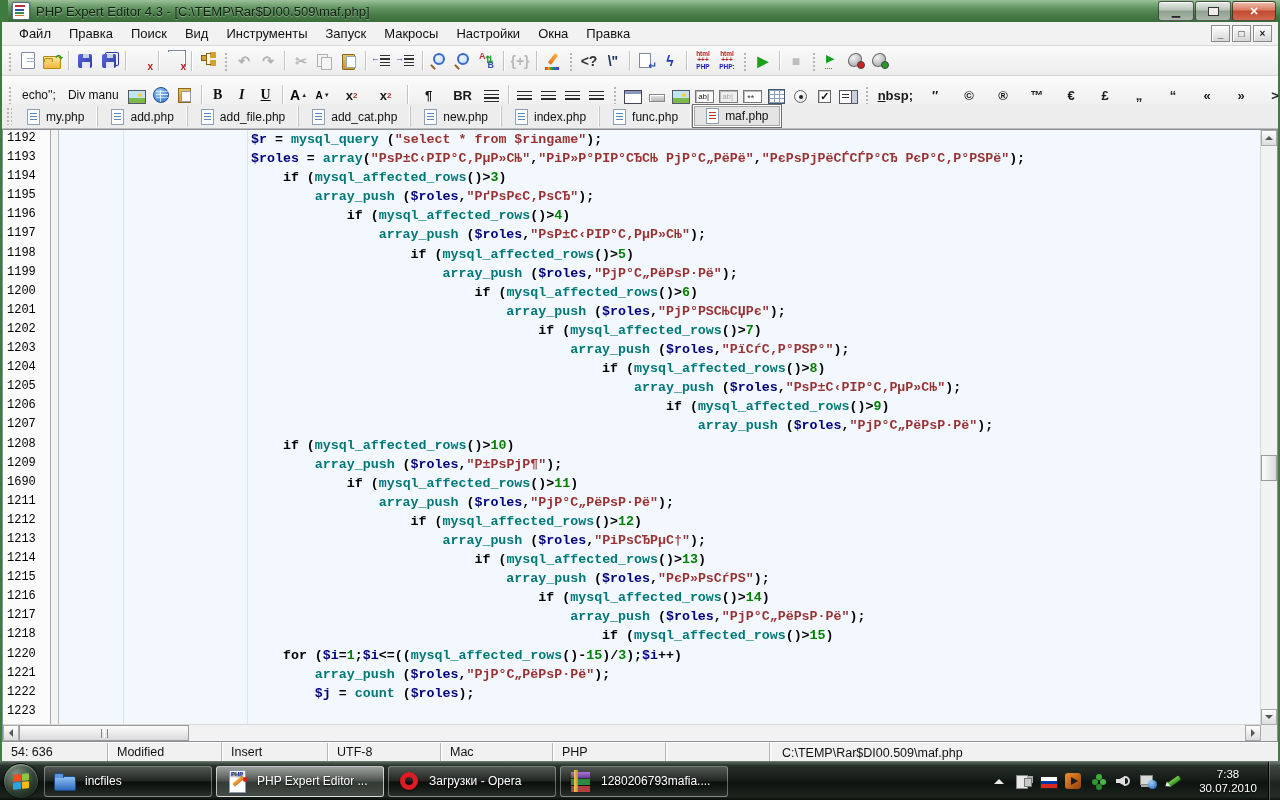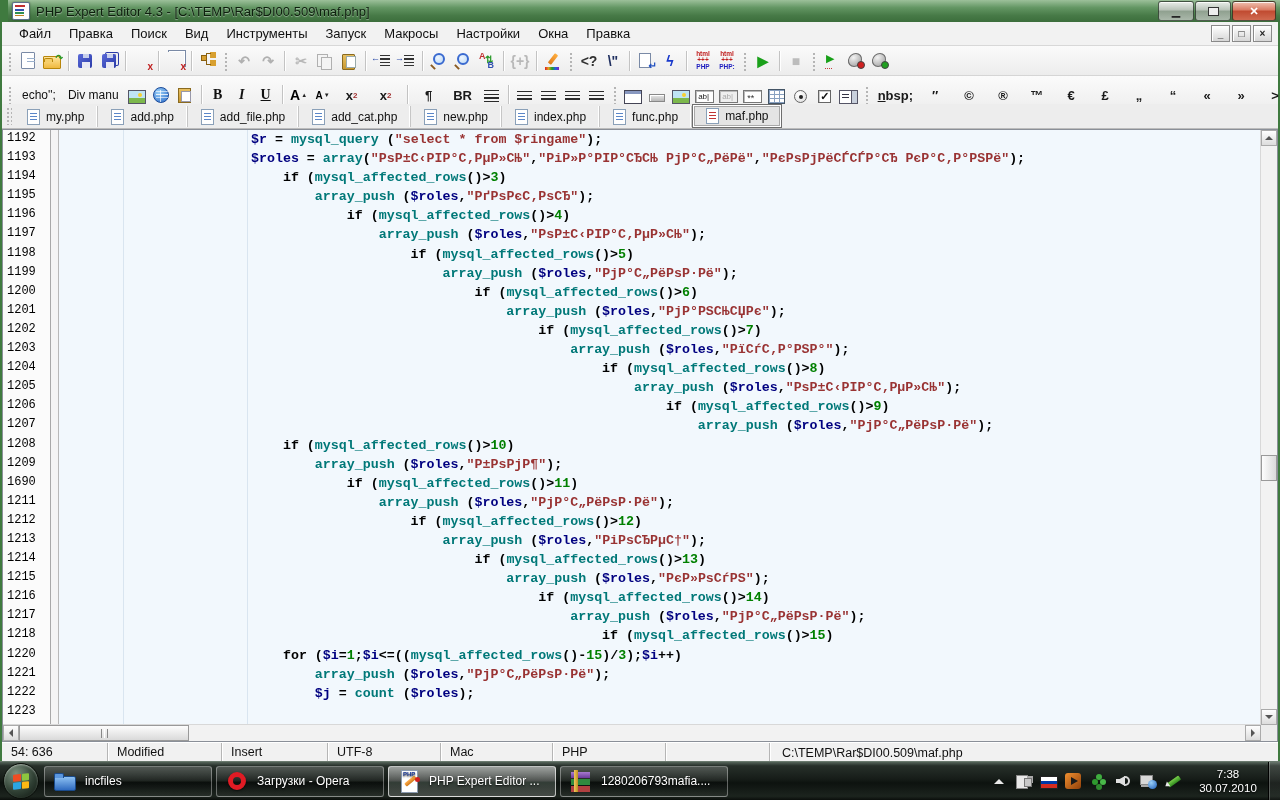--- a/index.html
+++ b/index.html
@@ -617,30 +617,30 @@
           <i class="f2"></i>
           <i class="f3"></i>
           <i class="f4"></i>
         </span>
     </span>
     <span id="taskbuttons" style="display:flex;">
         <span class="tkb">
           <span class="appicon ai-folder"></span>
           <span>incfiles</span>
         </span>
-        <span class="tkb">
-          <span class="appicon ai-opera"></span>
-          <span>Загрузки - Opera</span>
-        </span>
         <span class="tkb active">
           <span class="appicon ai-phpedit">
             <span class="pen"></span>
             <span class="dot"></span>
           </span>
           <span>PHP Expert Editor ...</span>
+        </span>
+        <span class="tkb">
+          <span class="appicon ai-opera"></span>
+          <span>Загрузки - Opera</span>
         </span>
         <span class="tkb">
           <span class="appicon ai-winrar"></span>
           <span>1280206793mafia....</span>
         </span>
       </span>
     <span class="tray" id="tray">
         <span class="trayicon tr-arrow"></span>
         <span class="trayicon tr-plug"></span>
         <span class="trayicon tr-flag"></span>

